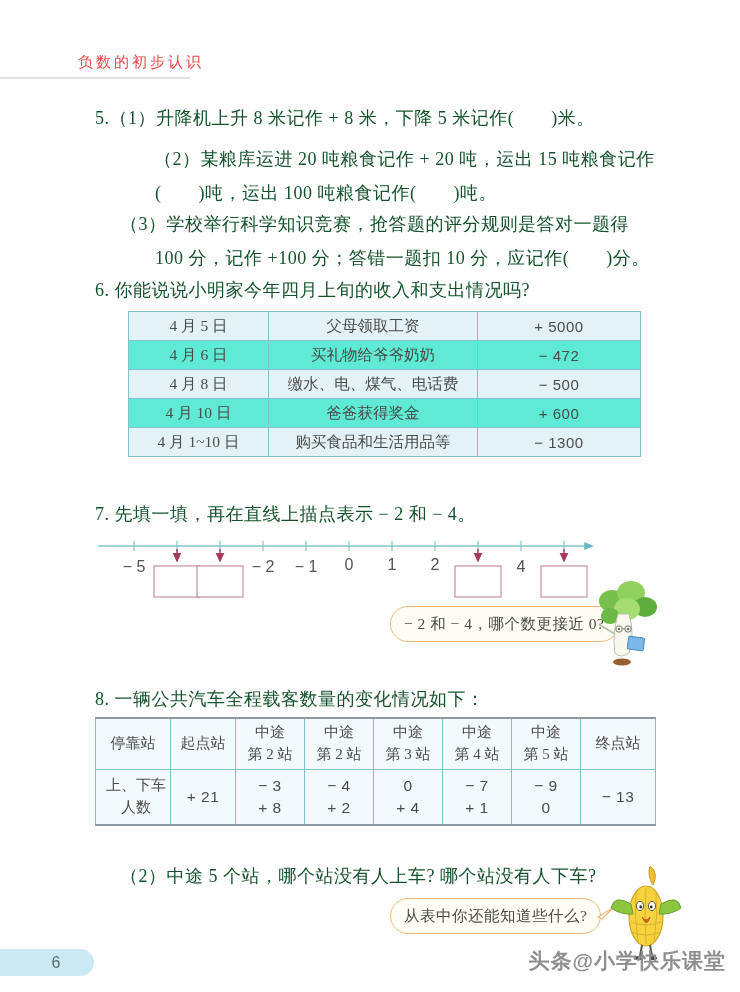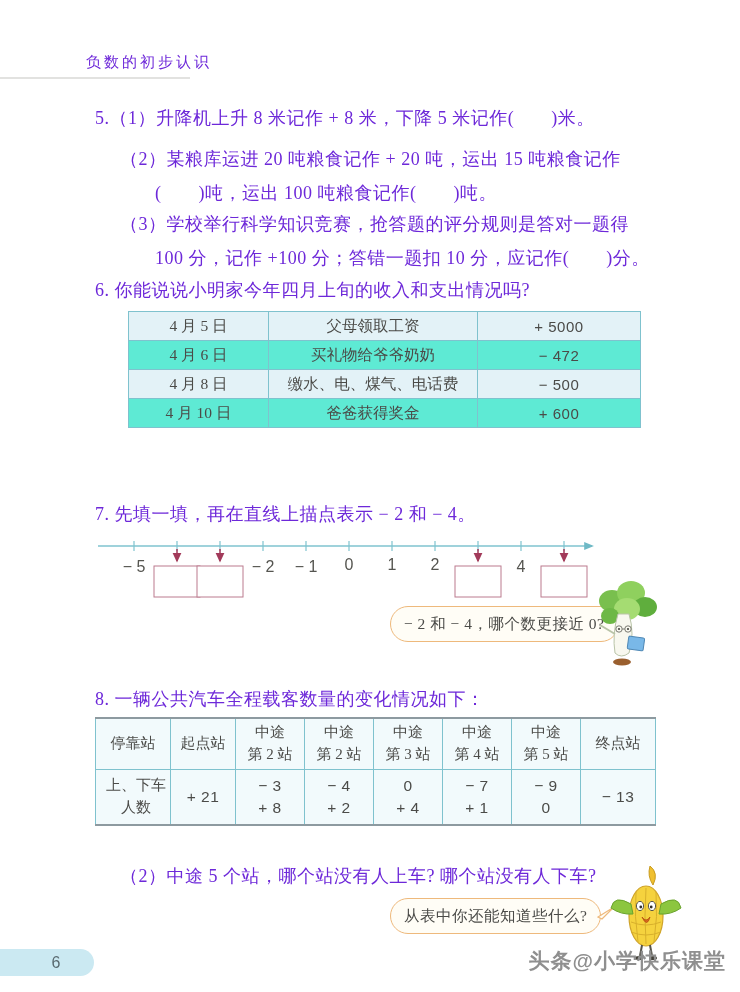--- a/index.html
+++ b/index.html
@@ -2,30 +2,30 @@
 <html><head>
 <meta charset="utf-8">
 <style>
   html,body { margin:0; padding:0; background:#ffffff; }
   .page {
     position:relative; width:740px; height:992px; background:#ffffff;
     font-family:"Liberation Serif", serif; color:#4b4b48; overflow:hidden;
   }
   
   .chapter-title {
-    position:absolute; left:86px; top:53px; font-size:15px; color:#6d28d9;
+    position:absolute; left:78px; top:53px; font-size:15px; color:#ef4444;
     letter-spacing:3px; white-space:nowrap;
   }
   .header-rule {
     position:absolute; left:0; top:77px; width:190px; height:2px; background:#e2e2e0;
   }
   
   .tline {
     position:absolute; font-size:18px; letter-spacing:0.5px; white-space:nowrap;
-    line-height:24px; color:#6d28d9;
+    line-height:24px; color:#14532d;
   }
   .ind0 { left:95px; }
   .ind1 { left:120px; }
   .ind2 { left:155px; }
 
   
   .income-table {
     position:absolute; left:128px; top:311px; border-collapse:collapse;
     table-layout:fixed;
   }
@@ -86,21 +86,21 @@
 </style>
 </head>
 <body>
 
 <div class="page">
 
   <div class="chapter-title">负数的初步认识</div>
   <div class="header-rule"></div>
 
   <div class="tline ind0" style="top:106px;">5.（1）升降机上升 8 米记作 + 8 米，下降 5 米记作(　　)米。</div>
-  <div class="tline ind1" style="top:147px;">（2）某粮库运进 20 吨粮食记作 + 20 吨，运出 15 吨粮食记作</div>
+  <div class="tline ind1" style="top:147px;margin-left:34px;">（2）某粮库运进 20 吨粮食记作 + 20 吨，运出 15 吨粮食记作</div>
   <div class="tline ind2" style="top:181px;">(　　)吨，运出 100 吨粮食记作(　　)吨。</div>
   <div class="tline ind1" style="top:212px;">（3）学校举行科学知识竞赛，抢答题的评分规则是答对一题得</div>
   <div class="tline ind2" style="top:246px;">100 分，记作 +100 分；答错一题扣 10 分，应记作(　　)分。</div>
 
   <div class="tline ind0" style="top:278px;">6. 你能说说小明家今年四月上旬的收入和支出情况吗?</div>
 
   <table class="income-table">
     <colgroup>
         <col style="width:140px">
         <col style="width:209px">
@@ -119,20 +119,25 @@
     </tr>
     <tr class="r-odd">
       <td>4 月 8 日</td>
       <td>缴水、电、煤气、电话费</td>
       <td class="amount num">− 500</td>
     </tr>
     <tr class="r-even">
       <td>4 月 10 日</td>
       <td>爸爸获得奖金</td>
       <td class="amount num">+ 600</td>
+    </tr>
+    <tr class="r-odd">
+      <td>4 月 1~10 日</td>
+      <td>购买食品和生活用品等</td>
+      <td class="amount num">− 1300</td>
     </tr>
   </tbody>
     </table>
 
   <div class="tline ind0" style="top:502px;">7. 先填一填，再在直线上描点表示 − 2 和 − 4。</div>
 
   <svg class="numberline" width="520" height="66" viewBox="0 0 520 66">
     <defs>
       <marker id="tealArrow" markerWidth="9" markerHeight="8" refX="6" refY="3" orient="auto">
         <path d="M0,0 L7.5,3 L0,6 Z" fill="#6fb9c6"></path>

